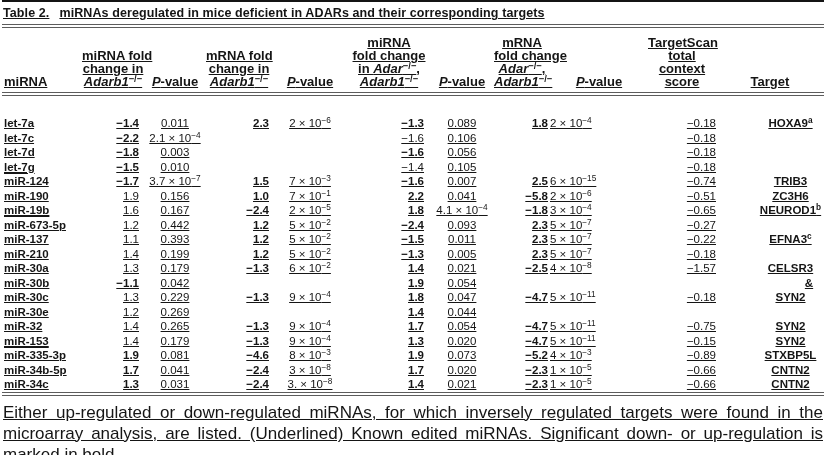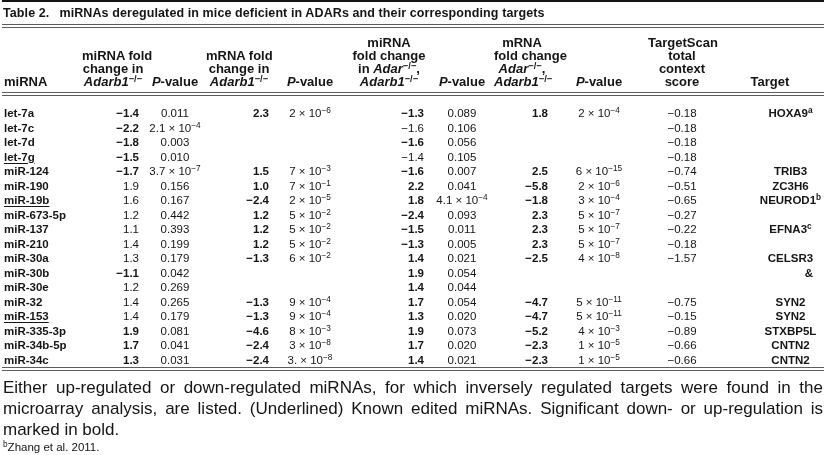--- a/index.html
+++ b/index.html
@@ -1,20 +1,21 @@
 <!DOCTYPE html>
 <html><head>
 <meta charset="utf-8">
 <style>
   * { margin:0; padding:0; box-sizing:border-box; }
   html,body { background:#fff; }
   .page {
     width:826px; height:455px; background:#fff; overflow:hidden;
     font-family:"Liberation Sans", sans-serif; color:#151515;
     padding:0 2px;
+    text-decoration:underline;
   }
   .top-rule { border-top:2px solid #141414; }
   .title { font-size:12.5px; font-weight:bold; padding:4px 1px 4px 1px; letter-spacing:0.1px; }
   .title .lbl { margin-right:10px; }
   .dbl-rule { border-top:4px double #5c5c5c; }
 
   table { width:822px; border-collapse:collapse; table-layout:fixed; border-bottom:4px double #5c5c5c; }
   col.w0{width:80px} col.w1{width:62px} col.w2{width:62px} col.w3{width:66px}
   col.w4{width:76px} col.w5{width:82px} col.w6{width:64px} col.w7{width:56px}
   col.w8{width:98px} col.w9{width:68px} col.w10{width:108px}
@@ -23,31 +24,31 @@
     font-size:13px; font-weight:bold; line-height:13px;
     vertical-align:bottom; text-align:center; white-space:nowrap;
     padding:8px 0 4px 0; border-bottom:4px double #5c5c5c;
   }
   thead th.c0 { text-align:left; padding-left:2px; }
 
   tbody td {
     font-size:11.5px; line-height:14.5px; white-space:nowrap;
     padding:0; vertical-align:baseline;
   }
-  tbody tr:first-child td { padding-top:10px; }
+  tbody tr:first-child td { padding-top:20px; }
   td.c0 { text-align:left; font-weight:bold; padding-left:2px; }
   td.c1 { text-align:right; padding-right:5px; }
   td.c2 { text-align:center; }
   td.c3 { text-align:right; padding-right:3px; }
   td.c4 { text-align:center; }
   td.c5 { text-align:right; padding-right:6px; }
   td.c6 { text-align:center;margin-left:32px; }
   td.c7 { text-align:right; padding-right:2px; }
-  td.c8 { text-align:center; }
-  td.c9 { text-align:center; }
+  td.c8 { text-align:left; }
+  td.c9 { text-align:right; }
   td.c10 { text-align:center; padding-left:41px; }
   td.ind { padding-left:78px; }
   .b { font-weight:bold; }
   sup { font-size:72%; line-height:0; vertical-align:baseline; position:relative; top:-0.45em; }
   u { text-underline-offset:2px; }
 
   .notes { padding-top:6px; }
   .caption { font-size:17px; line-height:21px; text-align:justify; padding:0 1px; }
   .footnote { font-size:11.5px; line-height:13.4px; padding:0 1px; }
   .footnote:first-of-type { padding-top:1px; }
@@ -244,20 +245,33 @@
           <td class="c3"></td>
           <td class="c4"></td>
           <td class="c5 b">1.9</td>
           <td class="c6">0.054</td>
           <td class="c7"></td>
           <td class="c8"></td>
           <td class="c9"></td>
           <td class="c10 b ind">&amp;</td>
         </tr>
         <tr>
+          <td class="c0">miR-30c</td>
+          <td class="c1">1.3</td>
+          <td class="c2">0.229</td>
+          <td class="c3 b">−1.3</td>
+          <td class="c4">9 × 10<sup>−4</sup></td>
+          <td class="c5 b">1.8</td>
+          <td class="c6">0.047</td>
+          <td class="c7 b">−4.7</td>
+          <td class="c8">5 × 10<sup>−11</sup></td>
+          <td class="c9">−0.18</td>
+          <td class="c10 b">SYN2</td>
+        </tr>
+        <tr>
           <td class="c0">miR-30e</td>
           <td class="c1">1.2</td>
           <td class="c2">0.269</td>
           <td class="c3"></td>
           <td class="c4"></td>
           <td class="c5 b">1.4</td>
           <td class="c6">0.044</td>
           <td class="c7"></td>
           <td class="c8"></td>
           <td class="c9"></td>

